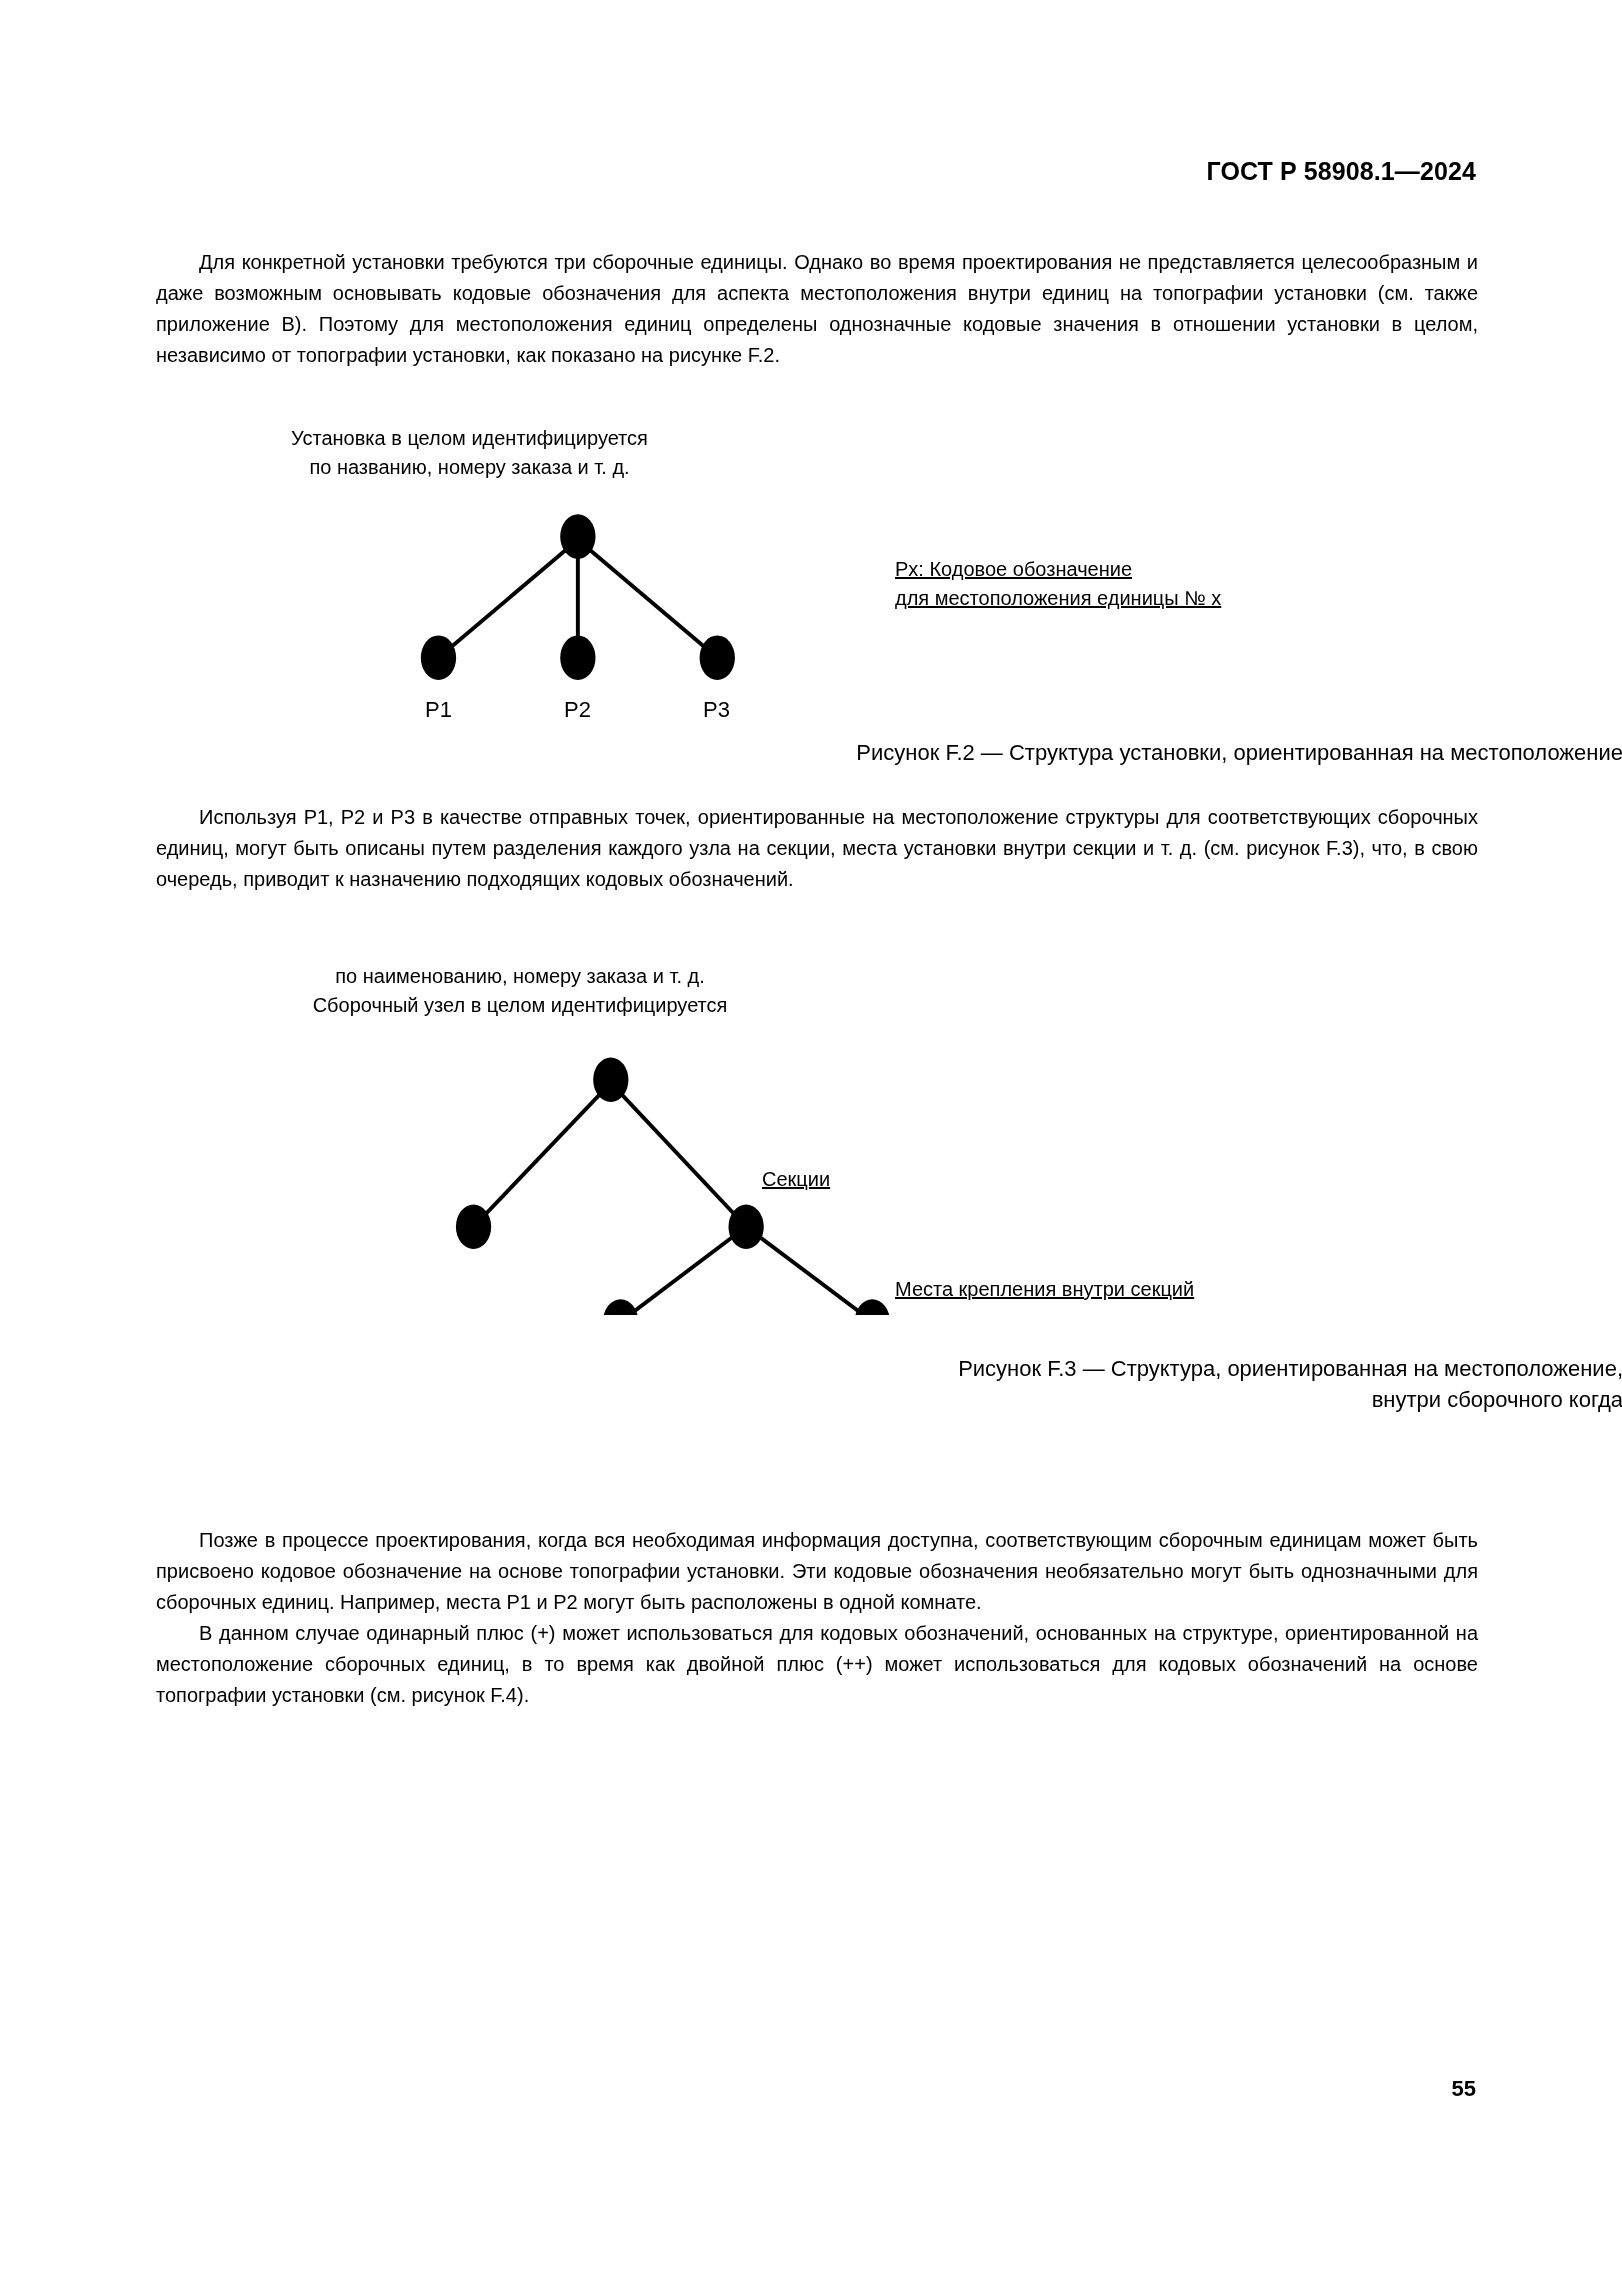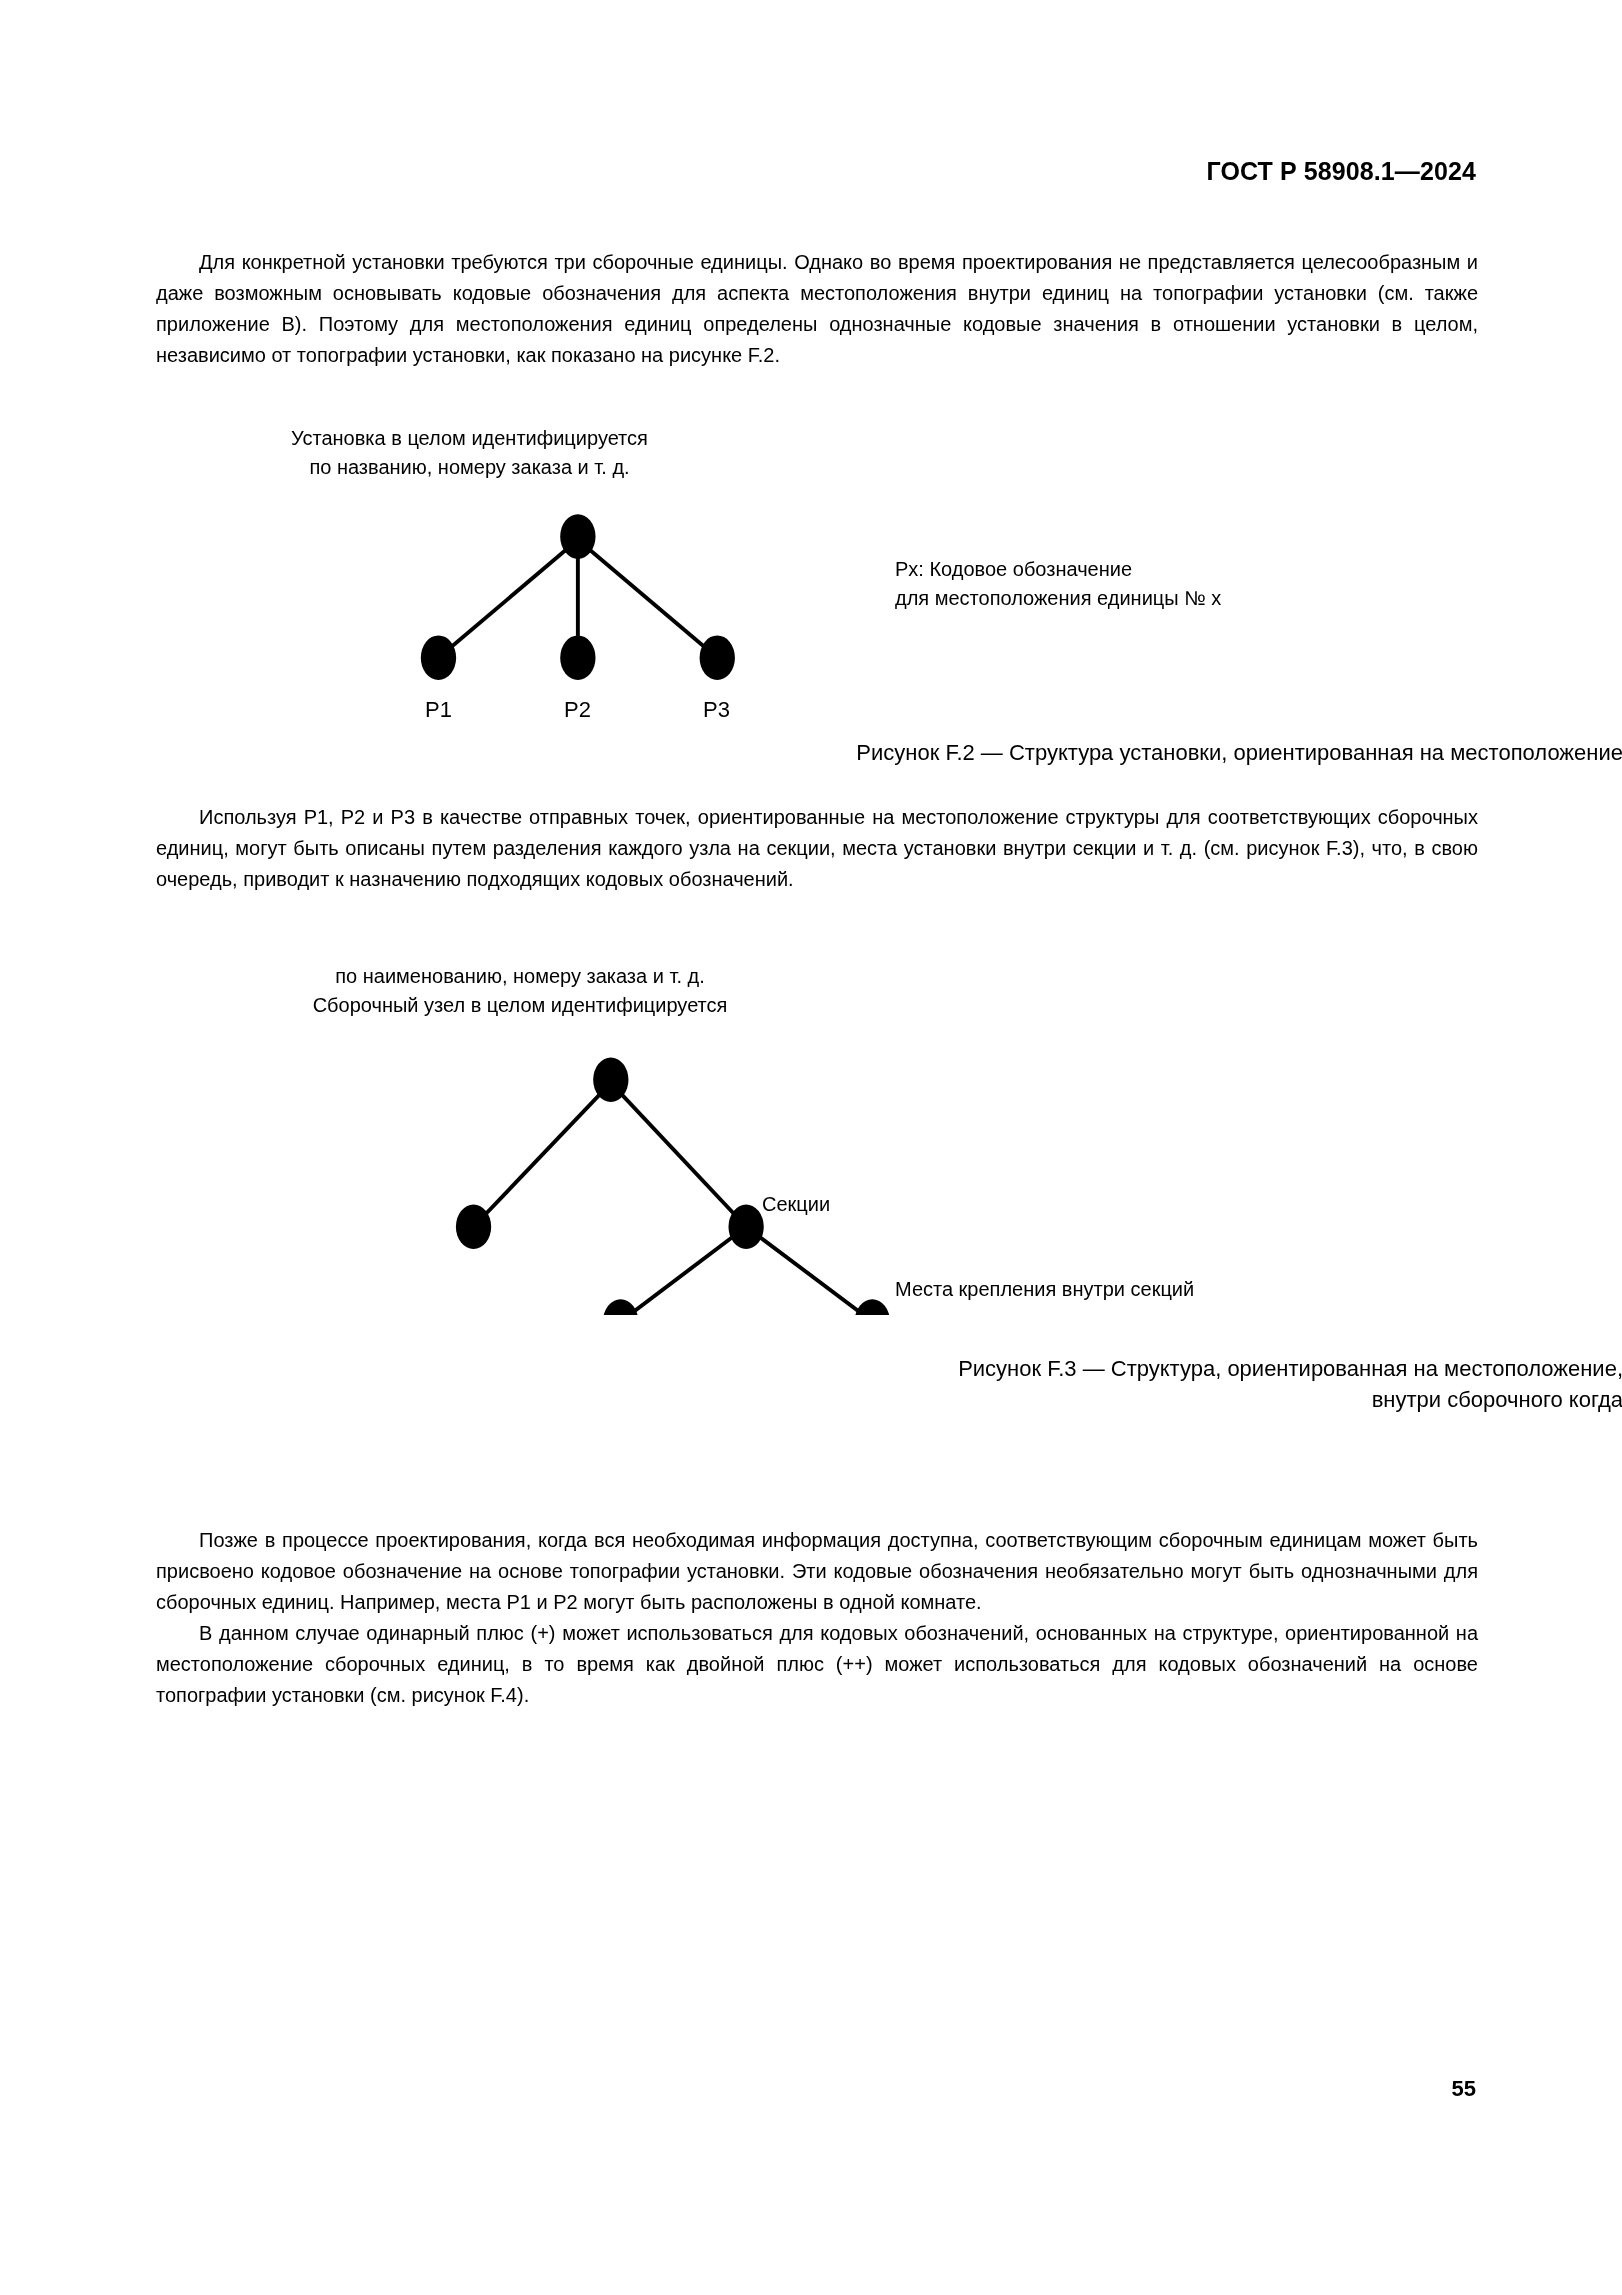--- a/index.html
+++ b/index.html
@@ -70,21 +70,21 @@
   }
   #fig2-caption { margin-top: 25px; }
 
   .fig-note {
     position: absolute;
     font-size: 20px;
     line-height: 29.4px;
     white-space: nowrap;
   }
   .fig-note.center { text-align: center; }
-  .fig-note.left   { text-align: left; }
+  .fig-note.left   { text-align: left; text-decoration: underline; }
 
   #fig2-title-note {
     left: 226px;
     top: 0px;
     width: 487px;
     text-align: center;
   }
   #fig2-px-note {
     left: 895px;
     top: 131px;
@@ -110,21 +110,21 @@
   #fig3-caption { margin-top: 38px; }
 
   #fig3-title-note {
     left: 255px;
     top: 0px;
     width: 530px;
     text-align: center;
   }
   #fig3-sections-note {
     left: 762px;
-    top: 228px;
+    top: 203px;
     text-align: center;
   }
   #fig3-mounts-note {
     left: 895px;
     top: 313px;
     text-align: left;
   }
 
   
   .diagram-svg {

